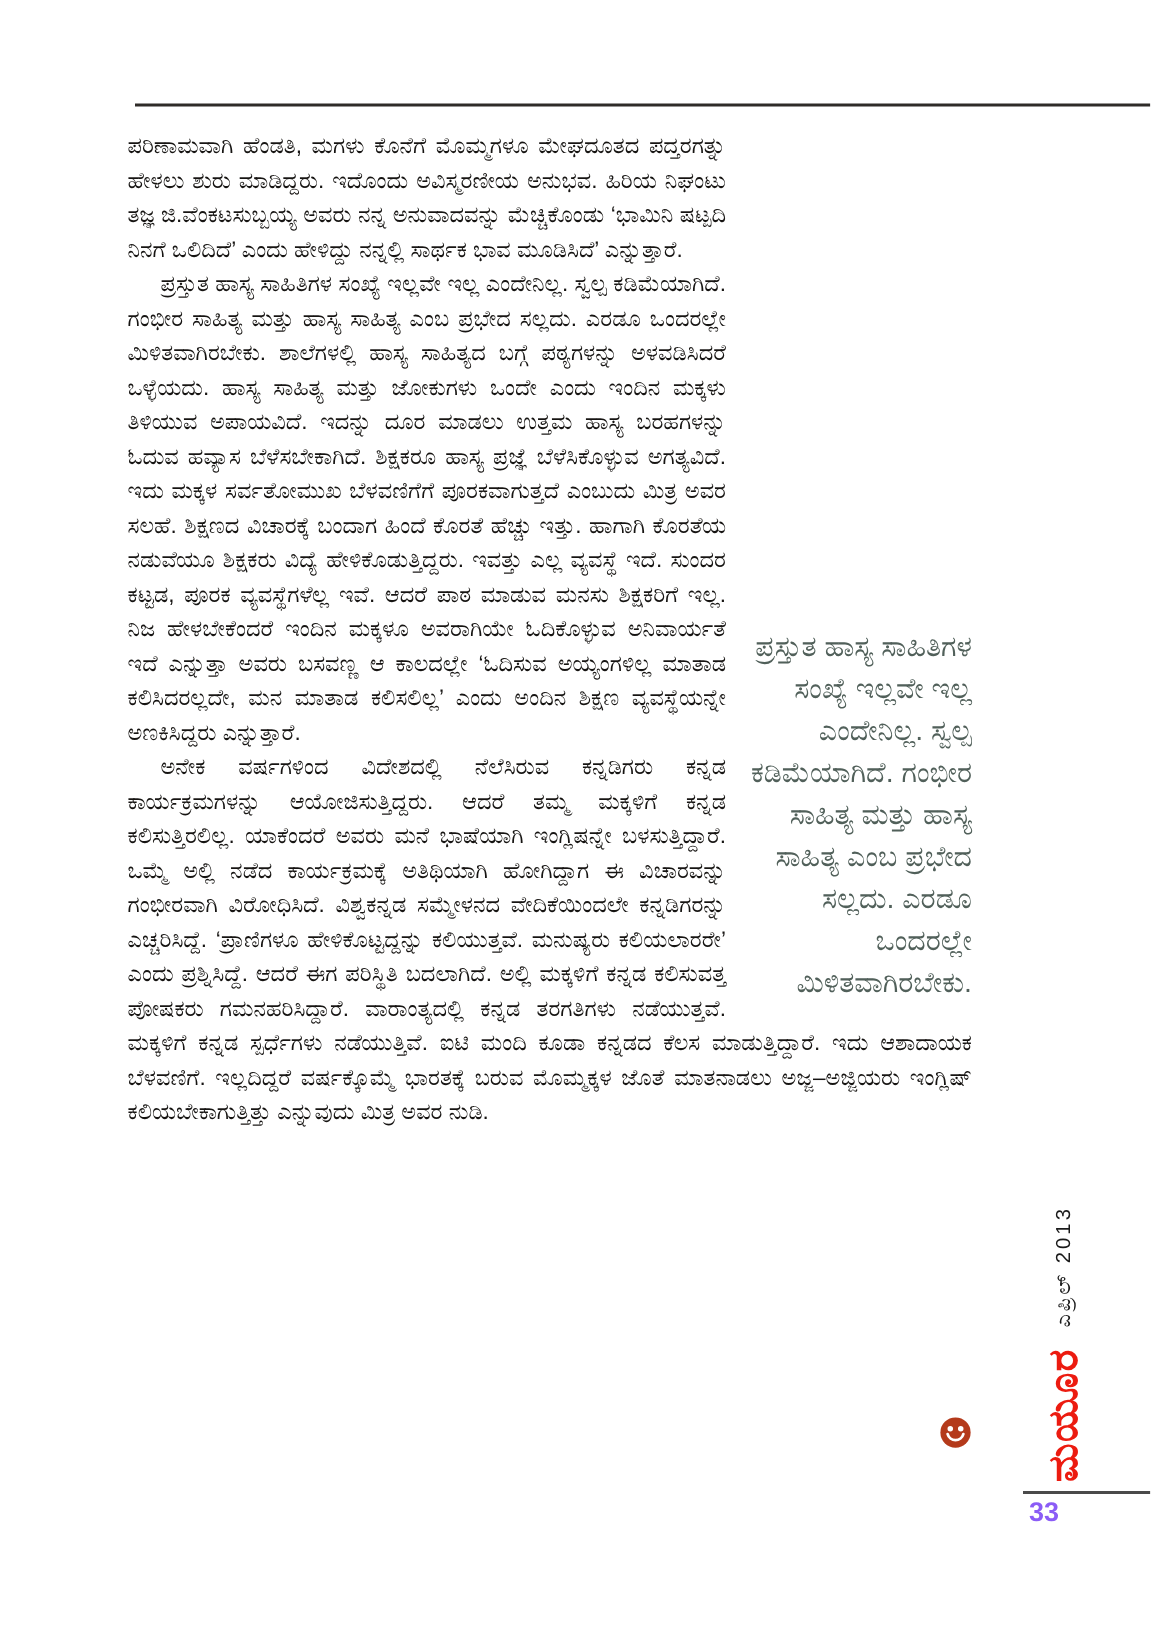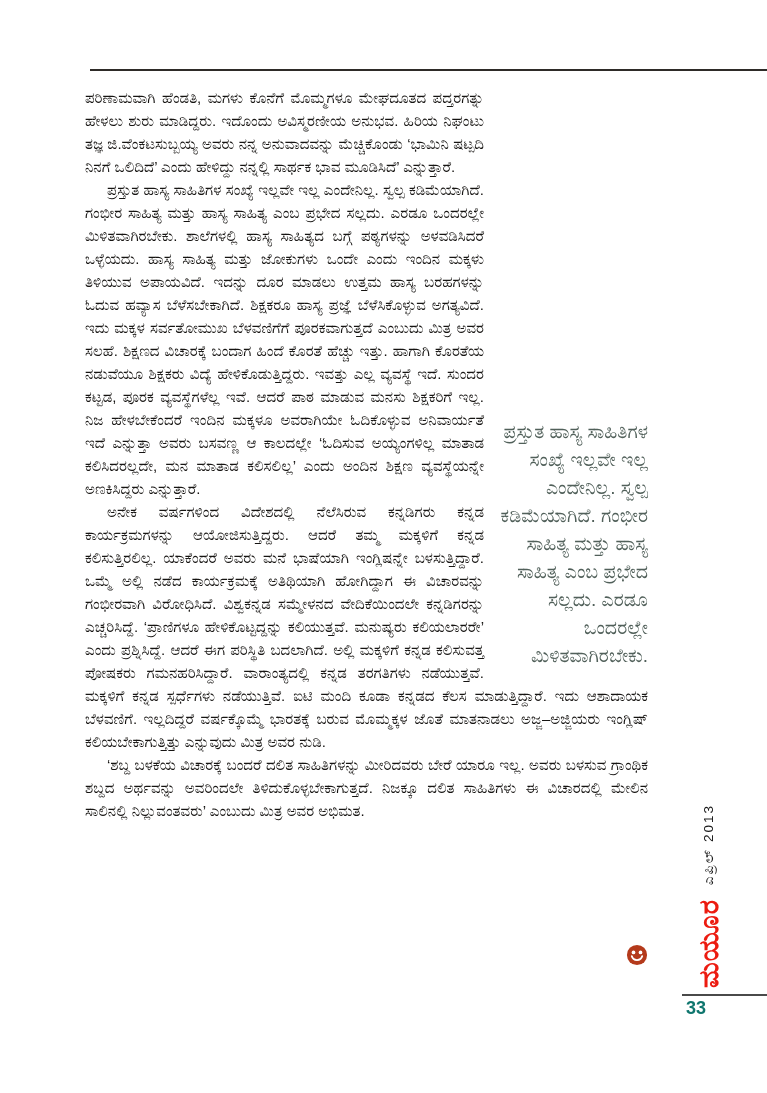--- a/index.html
+++ b/index.html
@@ -90,38 +90,37 @@
     left: 682px;
     top: 994px;
     right: 0;
     height: 2px;
     background: #4a4a4a;
   }
   .pagenum {
     position: absolute;
     left: 686px;
     top: 998px;
-    color: #0f766e;
+    color: #8b5cf6;
     font-size: 18px;
     font-weight: bold;
   }
 </style>
 </head>
 <body>
 
 <div class="page">
 
   <div class="top-rule"></div>
 
   <div class="article">
     <aside class="pull-quote">ಪ್ರಸ್ತುತ ಹಾಸ್ಯ ಸಾಹಿತಿಗಳ ಸಂಖ್ಯೆ ಇಲ್ಲವೇ ಇಲ್ಲ ಎಂದೇನಿಲ್ಲ. ಸ್ವಲ್ಪ ಕಡಿಮೆಯಾಗಿದೆ. ಗಂಭೀರ ಸಾಹಿತ್ಯ ಮತ್ತು ಹಾಸ್ಯ ಸಾಹಿತ್ಯ ಎಂಬ ಪ್ರಭೇದ ಸಲ್ಲದು. ಎರಡೂ ಒಂದರಲ್ಲೇ ಮಿಳಿತವಾಗಿರಬೇಕು.</aside>
     <p class="para">ಪರಿಣಾಮವಾಗಿ ಹೆಂಡತಿ, ಮಗಳು ಕೊನೆಗೆ ಮೊಮ್ಮಗಳೂ ಮೇಘದೂತದ ಪದ್ತರಗತ್ನು ಹೇಳಲು ಶುರು ಮಾಡಿದ್ದರು. ಇದೊಂದು ಅವಿಸ್ಮರಣೀಯ ಅನುಭವ. ಹಿರಿಯ ನಿಘಂಟು ತಜ್ಞ ಜಿ.ವೆಂಕಟಸುಬ್ಬಯ್ಯ ಅವರು ನನ್ನ ಅನುವಾದವನ್ನು ಮೆಚ್ಚಿಕೊಂಡು ‘ಭಾಮಿನಿ ಷಟ್ಪದಿ ನಿನಗೆ ಒಲಿದಿದೆ’ ಎಂದು ಹೇಳಿದ್ದು ನನ್ನಲ್ಲಿ ಸಾರ್ಥಕ ಭಾವ ಮೂಡಿಸಿದೆ’ ಎನ್ನುತ್ತಾರೆ.</p>
     <p class="para indented">ಪ್ರಸ್ತುತ ಹಾಸ್ಯ ಸಾಹಿತಿಗಳ ಸಂಖ್ಯೆ ಇಲ್ಲವೇ ಇಲ್ಲ ಎಂದೇನಿಲ್ಲ. ಸ್ವಲ್ಪ ಕಡಿಮೆಯಾಗಿದೆ. ಗಂಭೀರ ಸಾಹಿತ್ಯ ಮತ್ತು ಹಾಸ್ಯ ಸಾಹಿತ್ಯ ಎಂಬ ಪ್ರಭೇದ ಸಲ್ಲದು. ಎರಡೂ ಒಂದರಲ್ಲೇ ಮಿಳಿತವಾಗಿರಬೇಕು. ಶಾಲೆಗಳಲ್ಲಿ ಹಾಸ್ಯ ಸಾಹಿತ್ಯದ ಬಗ್ಗೆ ಪಠ್ಯಗಳನ್ನು ಅಳವಡಿಸಿದರೆ ಒಳ್ಳೆಯದು. ಹಾಸ್ಯ ಸಾಹಿತ್ಯ ಮತ್ತು ಜೋಕುಗಳು ಒಂದೇ ಎಂದು ಇಂದಿನ ಮಕ್ಕಳು ತಿಳಿಯುವ ಅಪಾಯವಿದೆ. ಇದನ್ನು ದೂರ ಮಾಡಲು ಉತ್ತಮ ಹಾಸ್ಯ ಬರಹಗಳನ್ನು ಓದುವ ಹವ್ಯಾಸ ಬೆಳೆಸಬೇಕಾಗಿದೆ. ಶಿಕ್ಷಕರೂ ಹಾಸ್ಯ ಪ್ರಜ್ಞೆ ಬೆಳೆಸಿಕೊಳ್ಳುವ ಅಗತ್ಯವಿದೆ. ಇದು ಮಕ್ಕಳ ಸರ್ವತೋಮುಖ ಬೆಳವಣಿಗೆಗೆ ಪೂರಕವಾಗುತ್ತದೆ ಎಂಬುದು ಮಿತ್ರ ಅವರ ಸಲಹೆ. ಶಿಕ್ಷಣದ ವಿಚಾರಕ್ಕೆ ಬಂದಾಗ ಹಿಂದೆ ಕೊರತೆ ಹೆಚ್ಚು ಇತ್ತು. ಹಾಗಾಗಿ ಕೊರತೆಯ ನಡುವೆಯೂ ಶಿಕ್ಷಕರು ವಿದ್ಯೆ ಹೇಳಿಕೊಡುತ್ತಿದ್ದರು. ಇವತ್ತು ಎಲ್ಲ ವ್ಯವಸ್ಥೆ ಇದೆ. ಸುಂದರ ಕಟ್ಟಡ, ಪೂರಕ ವ್ಯವಸ್ಥೆಗಳೆಲ್ಲ ಇವೆ. ಆದರೆ ಪಾಠ ಮಾಡುವ ಮನಸು ಶಿಕ್ಷಕರಿಗೆ ಇಲ್ಲ. ನಿಜ ಹೇಳಬೇಕೆಂದರೆ ಇಂದಿನ ಮಕ್ಕಳೂ ಅವರಾಗಿಯೇ ಓದಿಕೊಳ್ಳುವ ಅನಿವಾರ್ಯತೆ ಇದೆ ಎನ್ನುತ್ತಾ ಅವರು ಬಸವಣ್ಣ ಆ ಕಾಲದಲ್ಲೇ ‘ಓದಿಸುವ ಅಯ್ಯಂಗಳಿಲ್ಲ ಮಾತಾಡ ಕಲಿಸಿದರಲ್ಲದೇ, ಮನ ಮಾತಾಡ ಕಲಿಸಲಿಲ್ಲ’ ಎಂದು ಅಂದಿನ ಶಿಕ್ಷಣ ವ್ಯವಸ್ಥೆಯನ್ನೇ ಅಣಕಿಸಿದ್ದರು ಎನ್ನುತ್ತಾರೆ.</p>
     <p class="para indented">ಅನೇಕ ವರ್ಷಗಳಿಂದ ವಿದೇಶದಲ್ಲಿ ನೆಲೆಸಿರುವ ಕನ್ನಡಿಗರು ಕನ್ನಡ ಕಾರ್ಯಕ್ರಮಗಳನ್ನು ಆಯೋಜಿಸುತ್ತಿದ್ದರು. ಆದರೆ ತಮ್ಮ ಮಕ್ಕಳಿಗೆ ಕನ್ನಡ ಕಲಿಸುತ್ತಿರಲಿಲ್ಲ. ಯಾಕೆಂದರೆ ಅವರು ಮನೆ ಭಾಷೆಯಾಗಿ ಇಂಗ್ಲಿಷನ್ನೇ ಬಳಸುತ್ತಿದ್ದಾರೆ. ಒಮ್ಮೆ ಅಲ್ಲಿ ನಡೆದ ಕಾರ್ಯಕ್ರಮಕ್ಕೆ ಅತಿಥಿಯಾಗಿ ಹೋಗಿದ್ದಾಗ ಈ ವಿಚಾರವನ್ನು ಗಂಭೀರವಾಗಿ ವಿರೋಧಿಸಿದೆ. ವಿಶ್ವಕನ್ನಡ ಸಮ್ಮೇಳನದ ವೇದಿಕೆಯಿಂದಲೇ ಕನ್ನಡಿಗರನ್ನು ಎಚ್ಚರಿಸಿದ್ದೆ. ‘ಪ್ರಾಣಿಗಳೂ ಹೇಳಿಕೊಟ್ಟದ್ದನ್ನು ಕಲಿಯುತ್ತವೆ. ಮನುಷ್ಯರು ಕಲಿಯಲಾರರೇ’ ಎಂದು ಪ್ರಶ್ನಿಸಿದ್ದೆ. ಆದರೆ ಈಗ ಪರಿಸ್ಥಿತಿ ಬದಲಾಗಿದೆ. ಅಲ್ಲಿ ಮಕ್ಕಳಿಗೆ ಕನ್ನಡ ಕಲಿಸುವತ್ತ ಪೋಷಕರು ಗಮನಹರಿಸಿದ್ದಾರೆ. ವಾರಾಂತ್ಯದಲ್ಲಿ ಕನ್ನಡ ತರಗತಿಗಳು ನಡೆಯುತ್ತವೆ. ಮಕ್ಕಳಿಗೆ ಕನ್ನಡ ಸ್ಪರ್ಧೆಗಳು ನಡೆಯುತ್ತಿವೆ. ಐಟಿ ಮಂದಿ ಕೂಡಾ ಕನ್ನಡದ ಕೆಲಸ ಮಾಡುತ್ತಿದ್ದಾರೆ. ಇದು ಆಶಾದಾಯಕ ಬೆಳವಣಿಗೆ. ಇಲ್ಲದಿದ್ದರೆ ವರ್ಷಕ್ಕೊಮ್ಮೆ ಭಾರತಕ್ಕೆ ಬರುವ ಮೊಮ್ಮಕ್ಕಳ ಜೊತೆ ಮಾತನಾಡಲು ಅಜ್ಜ–ಅಜ್ಜಿಯರು ಇಂಗ್ಲಿಷ್ ಕಲಿಯಬೇಕಾಗುತ್ತಿತ್ತು ಎನ್ನುವುದು ಮಿತ್ರ ಅವರ ನುಡಿ.</p>
-    <p class="para indented">‘ಶಬ್ದ ಬಳಕೆಯ ವಿಚಾರಕ್ಕೆ ಬಂದರೆ ದಲಿತ ಸಾಹಿತಿಗಳನ್ನು ಮೀರಿದವರು ಬೇರೆ ಯಾರೂ ಇಲ್ಲ. ಅವರು ಬಳಸುವ ಗ್ರಾಂಥಿಕ ಶಬ್ದದ ಅರ್ಥವನ್ನು ಅವರಿಂದಲೇ ತಿಳಿದುಕೊಳ್ಳಬೇಕಾಗುತ್ತದೆ. ನಿಜಕ್ಕೂ ದಲಿತ ಸಾಹಿತಿಗಳು ಈ ವಿಚಾರದಲ್ಲಿ ಮೇಲಿನ ಸಾಲಿನಲ್ಲಿ ನಿಲ್ಲುವಂತವರು’ ಎಂಬುದು ಮಿತ್ರ ಅವರ ಅಭಿಮತ.</p>
   </div>
 
   <div class="smiley">
     <svg width="22" height="22" viewBox="0 0 24 24" aria-hidden="true">
       <circle cx="12" cy="12" r="11" fill="#b43a1b"></circle>
       <circle cx="8.2" cy="9.2" r="2" fill="#ffffff"></circle>
       <circle cx="15.8" cy="9.2" r="2" fill="#ffffff"></circle>
       <path d="M6.3 13.2 a5.9 5.9 0 0 0 11.4 0" fill="none" stroke="#ffffff" stroke-width="2" stroke-linecap="round"></path>
     </svg>
   </div>

